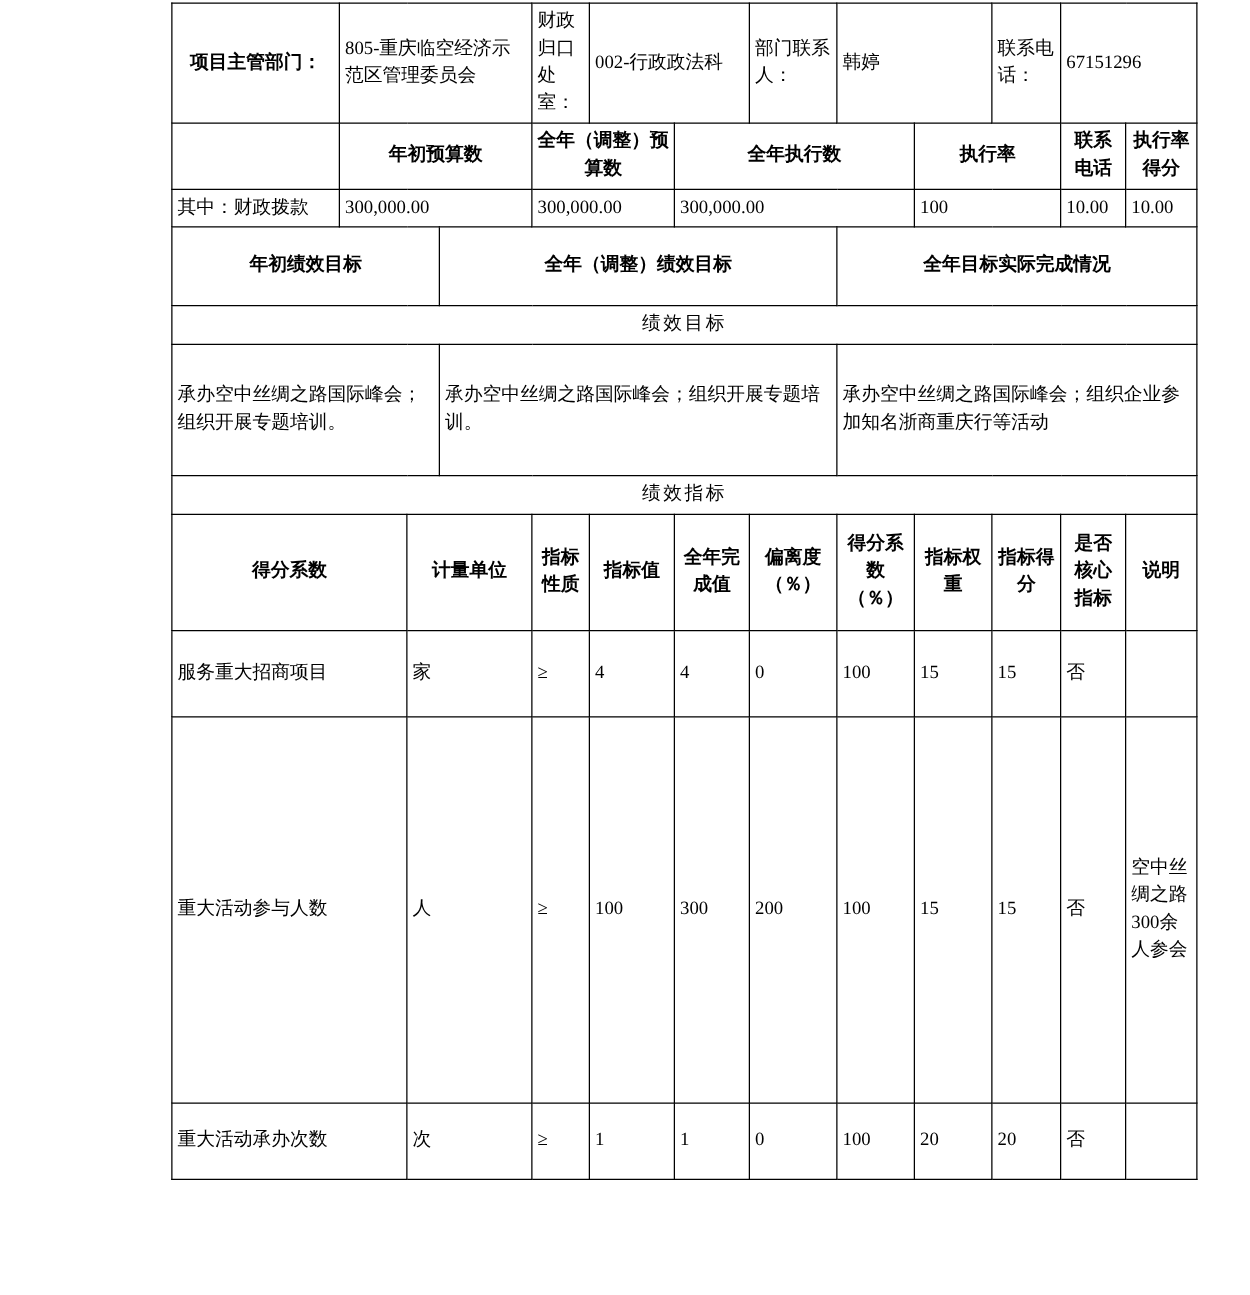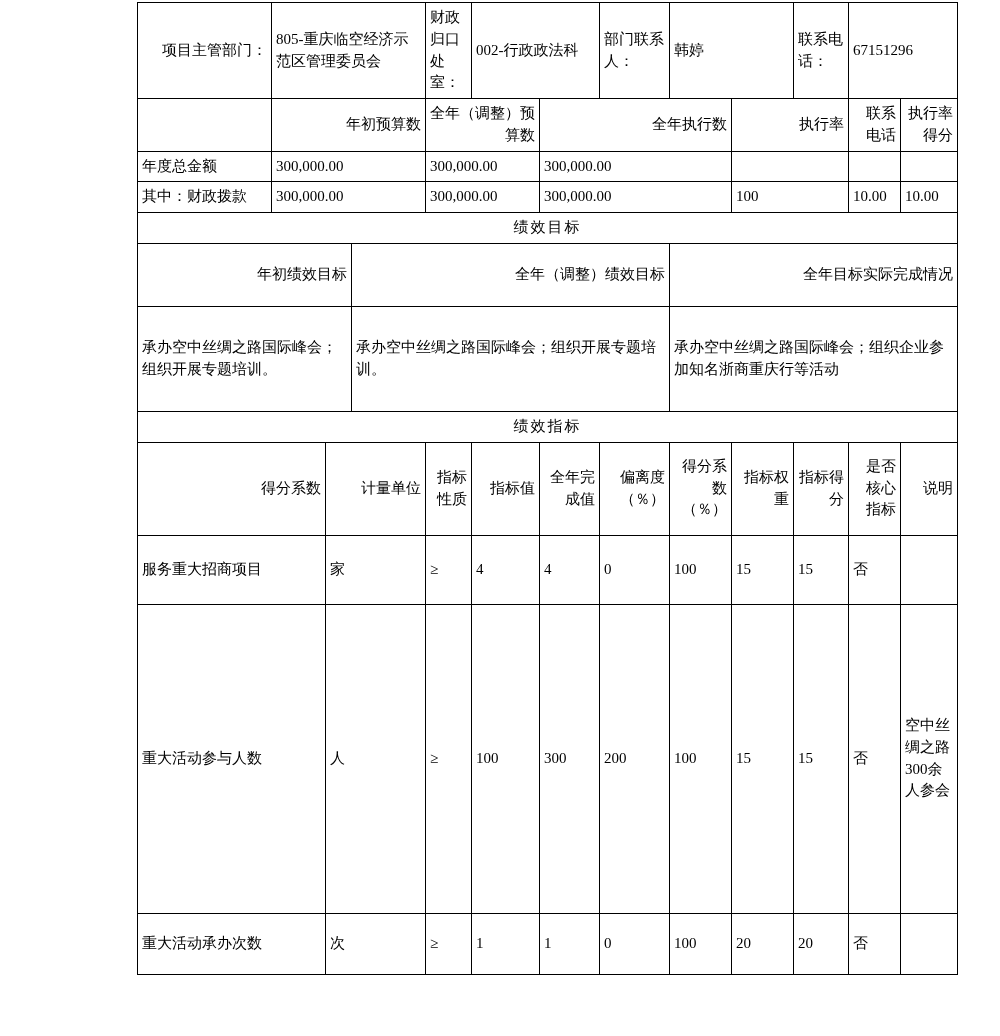--- a/index.html
+++ b/index.html
@@ -27,21 +27,21 @@
     width: 775px;
     font-size: 15px;
   }
   table.doc td {
     border: 1px solid #000000;
     padding: 4px 4px;
     vertical-align: middle;
     line-height: 1.45;
     word-break: break-all;
   }
-  .c { text-align: right; }
+  .c { text-align: center; font-weight: bold; }
   .l { text-align: left; }
   .vtop { vertical-align: top; }
   .vmid { vertical-align: middle; }
   .section-title {
     text-align: center;
     letter-spacing: 2px;
   }
   .num {
     text-align: left;
   }
@@ -86,49 +86,40 @@
     <tr>
       <td class="c"></td>
       <td class="c" colspan="4">年初预算数</td>
       <td class="c" colspan="3">全年（调整）预算数</td>
       <td class="c" colspan="3">全年执行数</td>
       <td class="c" colspan="2">执行率</td>
       <td class="c">联系电话</td>
       <td class="c">执行率得分</td>
     </tr>
 
-    <tr>
-      <td class="l">年度总金额</td>
-      <td class="num" colspan="4">300,000.00</td>
-      <td class="num" colspan="3">300,000.00</td>
-      <td class="num" colspan="3">300,000.00</td>
-      <td class="num" colspan="2"></td>
-      <td class="num"></td>
-      <td class="num"></td>
-    </tr>
 
     <tr>
       <td class="l">其中：财政拨款</td>
       <td class="num" colspan="4">300,000.00</td>
       <td class="num" colspan="3">300,000.00</td>
       <td class="num" colspan="3">300,000.00</td>
       <td class="num" colspan="2">100</td>
       <td class="num">10.00</td>
       <td class="num">10.00</td>
     </tr>
 
 
     <tr>
-      <td class="section-title" colspan="15">绩效目标</td>
+      <td class="c" colspan="4" style="height:54px">年初绩效目标</td>
+      <td class="c" colspan="6">全年（调整）绩效目标</td>
+      <td class="c" colspan="5">全年目标实际完成情况</td>
     </tr>
 
     <tr>
-      <td class="c" colspan="4" style="height:54px">年初绩效目标</td>
-      <td class="c" colspan="6">全年（调整）绩效目标</td>
-      <td class="c" colspan="5">全年目标实际完成情况</td>
+      <td class="section-title" colspan="15">绩效目标</td>
     </tr>
 
     <tr>
       <td class="l vtop" colspan="4" style="height:96px">承办空中丝绸之路国际峰会；组织开展专题培训。</td>
       <td class="l vtop" colspan="6">承办空中丝绸之路国际峰会；组织开展专题培训。</td>
       <td class="l vtop" colspan="5">承办空中丝绸之路国际峰会；组织企业参加知名浙商重庆行等活动</td>
     </tr>
 
     <tr>
       <td class="section-title" colspan="15">绩效指标</td>

